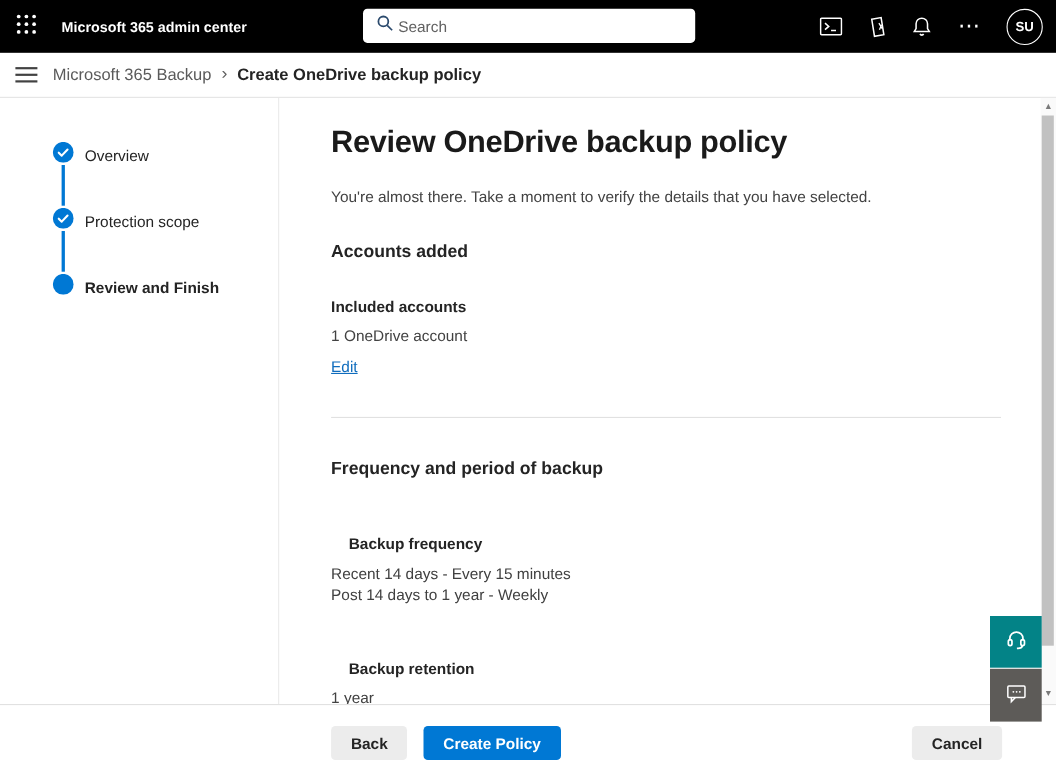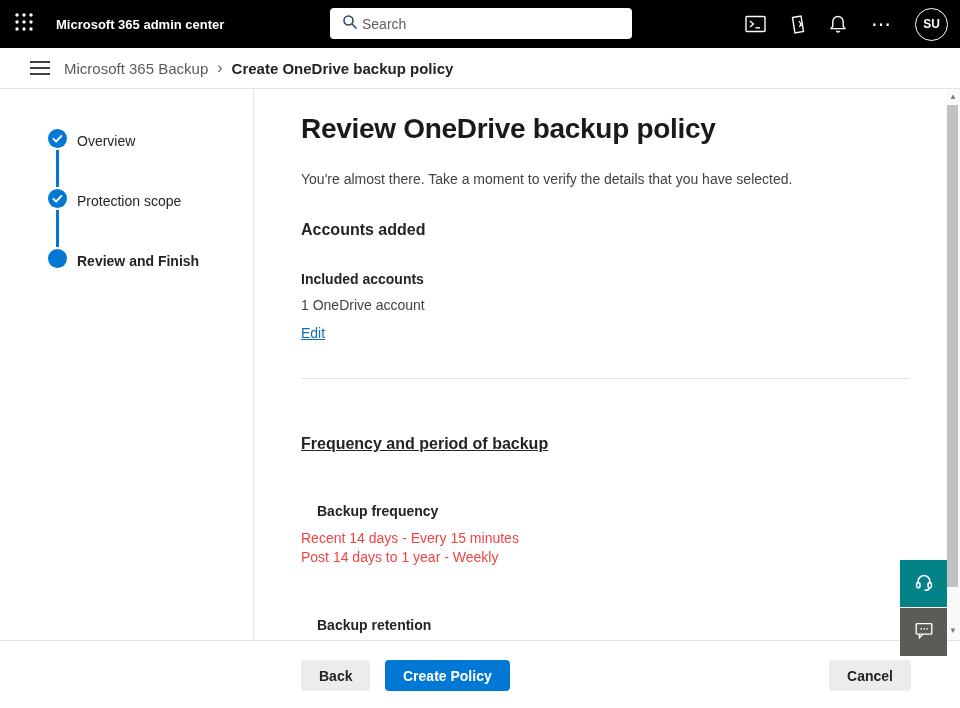--- a/index.html
+++ b/index.html
@@ -26,21 +26,21 @@
     cursor:pointer; }
   .more-glyph { color:#fff; font-size:20px; line-height:1; cursor:pointer;
     padding:0 2px; }
   .avatar { width:33px; height:33px; border-radius:50%; background:#000;
     border:1.5px solid #fff; color:#fff; font-size:12px; font-weight:700;
     display:flex; align-items:center; justify-content:center; cursor:pointer; }
 
   
   .crumb-row { position:absolute; left:0; top:48px; width:960px; height:41px;
     background:#fff; border-bottom:1px solid #e4e4e4; display:flex;
-    align-items:center; z-index:9;padding-left:16px; }
+    align-items:center; z-index:9; }
   .hamburger { width:48px; height:40px; display:flex; flex-direction:column;
     align-items:center; justify-content:center; gap:4px; cursor:pointer; }
   .hamburger i { display:block; width:20px; height:2px; background:#424242; }
   .crumb-parent { font-size:15px; color:#5a5a5a; cursor:pointer; }
   .crumb-sep { font-size:16px; color:#616161; margin:0 9px; }
   .crumb-current { font-size:15px; font-weight:700; color:#242424; }
 
   
   .left-panel { position:absolute; left:0; top:89px; width:254px; height:551px;
     border-right:1px solid #e4e4e4; background:#fff; }
@@ -56,22 +56,22 @@
   .page-title { font-size:28px; font-weight:700; color:#1a1a1a;
     letter-spacing:-0.3px; }
   .page-subtitle { margin-top:26px; font-size:14px; color:#424242; }
   .section-heading { font-size:16px; font-weight:700; color:#242424; }
   .field-label { font-size:14px; font-weight:700; color:#242424; }
   .field-value { font-size:14px; color:#424242; }
   .edit-link { display:inline-block; font-size:14px; color:#0f6cbd;
     text-decoration:underline; cursor:pointer; }
   .divider { border:none; border-top:1px solid #e1e1e1; margin-top:36px; }
   .mt34 { margin-top:34px; } .mt32 { margin-top:32px; } .mt10 { margin-top:10px; }
-  .mt12 { margin-top:12px; } .mt46 { margin-top:56px;text-decoration:underline; } .mt33 { margin-top:50px;padding-left:16px; }
-  .freq-line { font-size:14px; color:#ef4444; line-height:19px; }
+  .mt12 { margin-top:12px; } .mt46 { margin-top:38px; } .mt33 { margin-top:50px;padding-left:16px; }
+  .freq-line { font-size:14px; color:#404040; line-height:19px; }
 
   
   .footer { position:absolute; left:0; bottom:0; width:960px; height:68px;
     background:#fff; border-top:1px solid #e1e1e1; z-index:8; }
   .btn { position:absolute; top:19px; height:31px; border:none; border-radius:4px;
     font-size:14px; font-weight:700; font-family:"Liberation Sans", sans-serif;
     display:inline-flex; align-items:center; justify-content:center;
     padding:0 18px; cursor:pointer; }
   .btn-gray { background:#ececec; color:#242424; }
   .btn-primary { background:#0078d4; color:#fff; }

